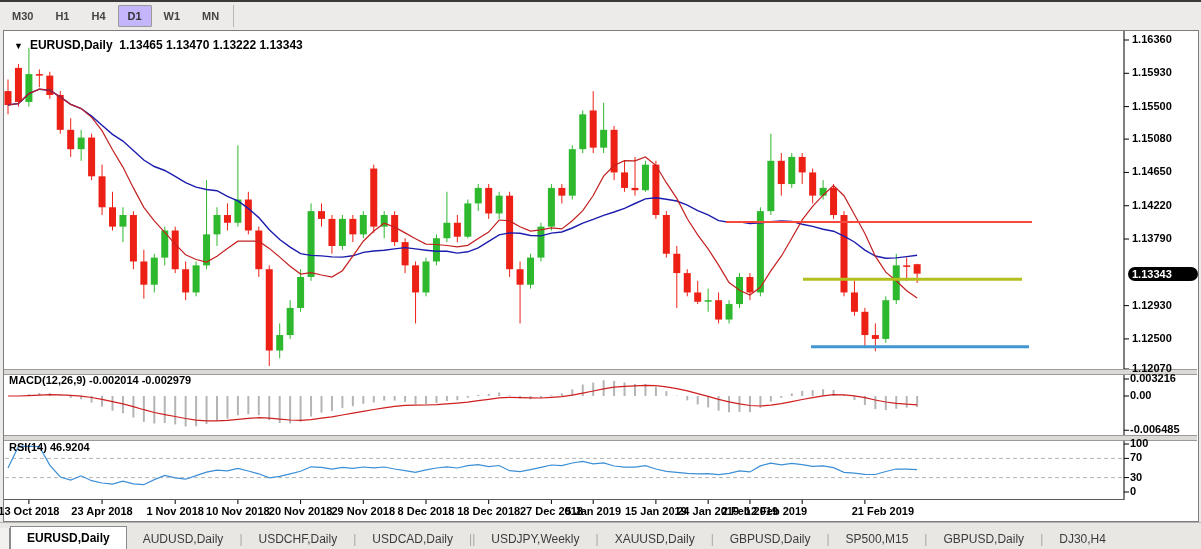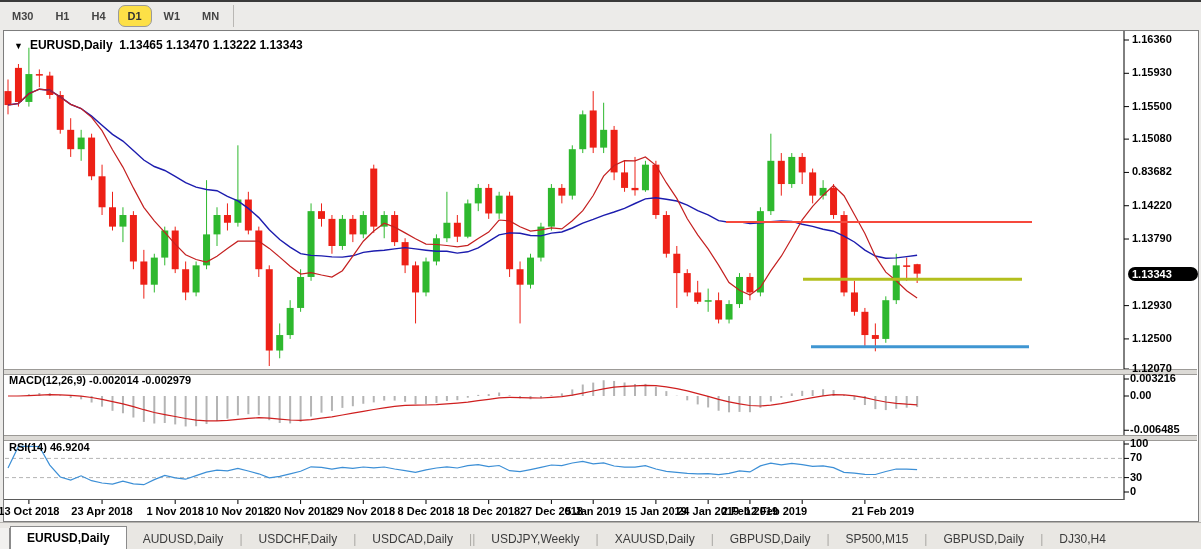--- a/index.html
+++ b/index.html
@@ -8,21 +8,21 @@
     background:#ecebe9;font-family:"Liberation Sans",sans-serif;
     -webkit-user-select:none;user-select:none;
   }
   .abs{position:absolute;}
   
   #toolbar{left:0;top:0;width:1201px;height:29px;background:#ecebe9;border-top:2px solid #3a3a3a;}
   .tfbtn{
     display:inline-block;height:20px;line-height:20px;margin-top:3px;margin-left:2px;
     padding:0 9px;font-size:11px;font-weight:700;color:#444;cursor:pointer;border:1px solid transparent;
   }
-  .tfbtn.active{background:#fde047;border:1px solid #9a9a9a;border-radius:7px;color:#333;}
+  .tfbtn.active{background:#c4b5fd;border:1px solid #9a9a9a;border-radius:1px;color:#333;}
   .tbsep{display:inline-block;width:1px;height:22px;background:#b9b7b4;vertical-align:middle;margin:0 4px;}
   
   #chartwin{
     left:3px;top:30px;width:1194px;height:490px;background:#ffffff;
     border:1px solid #7d7d7d;box-shadow:inset 1px 1px 0 #fdfdfd;
   }
   #gfx{left:0;top:0;}
   .paneDivider{left:4px;width:1193px;height:4px;background:#dcdad6;border-top:1px solid #9c9a97;border-bottom:1px solid #9c9a97;}
   .lbl{font-size:11px;font-weight:700;color:#000;white-space:nowrap;}
   .axlbl{font-size:11px;font-weight:700;color:#000;white-space:nowrap;}
@@ -376,21 +376,21 @@
 <div class="abs lbl" style="left:9px;top:374px;">MACD(12,26,9) -0.002014 -0.002979</div>
 <div class="abs lbl" style="left:9px;top:441px;">RSI(14) 46.9204</div>
 
 <div id="pricebadge" class="abs" style="top: 266.636px;">1.13343</div>
 
 <div id="axistext" class="abs" style="left:0;top:0;">
     <span class="axlbl" style="position: absolute; left: 1132px; top: 33px;">1.16360</span>
     <span class="axlbl" style="position: absolute; left: 1132px; top: 66.2992px;">1.15930</span>
     <span class="axlbl" style="position: absolute; left: 1132px; top: 99.5984px;">1.15500</span>
     <span class="axlbl" style="position: absolute; left: 1132px; top: 132.123px;">1.15080</span>
-    <span class="axlbl" style="position: absolute; left: 1132px; top: 165.422px;">0.83682</span>
+    <span class="axlbl" style="position: absolute; left: 1132px; top: 165.422px;">1.14650</span>
     <span class="axlbl" style="position: absolute; left: 1132px; top: 198.722px;">1.14220</span>
     <span class="axlbl" style="position: absolute; left: 1132px; top: 232.021px;">1.13790</span>
     <span class="axlbl" style="position: absolute; left: 1132px; top: 298.619px;">1.12930</span>
     <span class="axlbl" style="position: absolute; left: 1132px; top: 331.918px;">1.12500</span>
     <span class="axlbl" style="position: absolute; left: 1132px; top: 362px;">1.12070</span>
     <span class="axlbl" style="position: absolute; left: 1130px; top: 372px;">0.003216</span>
     <span class="axlbl" style="position: absolute; left: 1130px; top: 389px;">0.00</span>
     <span class="axlbl" style="position: absolute; left: 1130px; top: 423.28px;">-0.006485</span>
     <span class="axlbl" style="position: absolute; left: 1130px; top: 437px;">100</span>
     <span class="axlbl" style="position: absolute; left: 1130px; top: 451.4px;">70</span>

